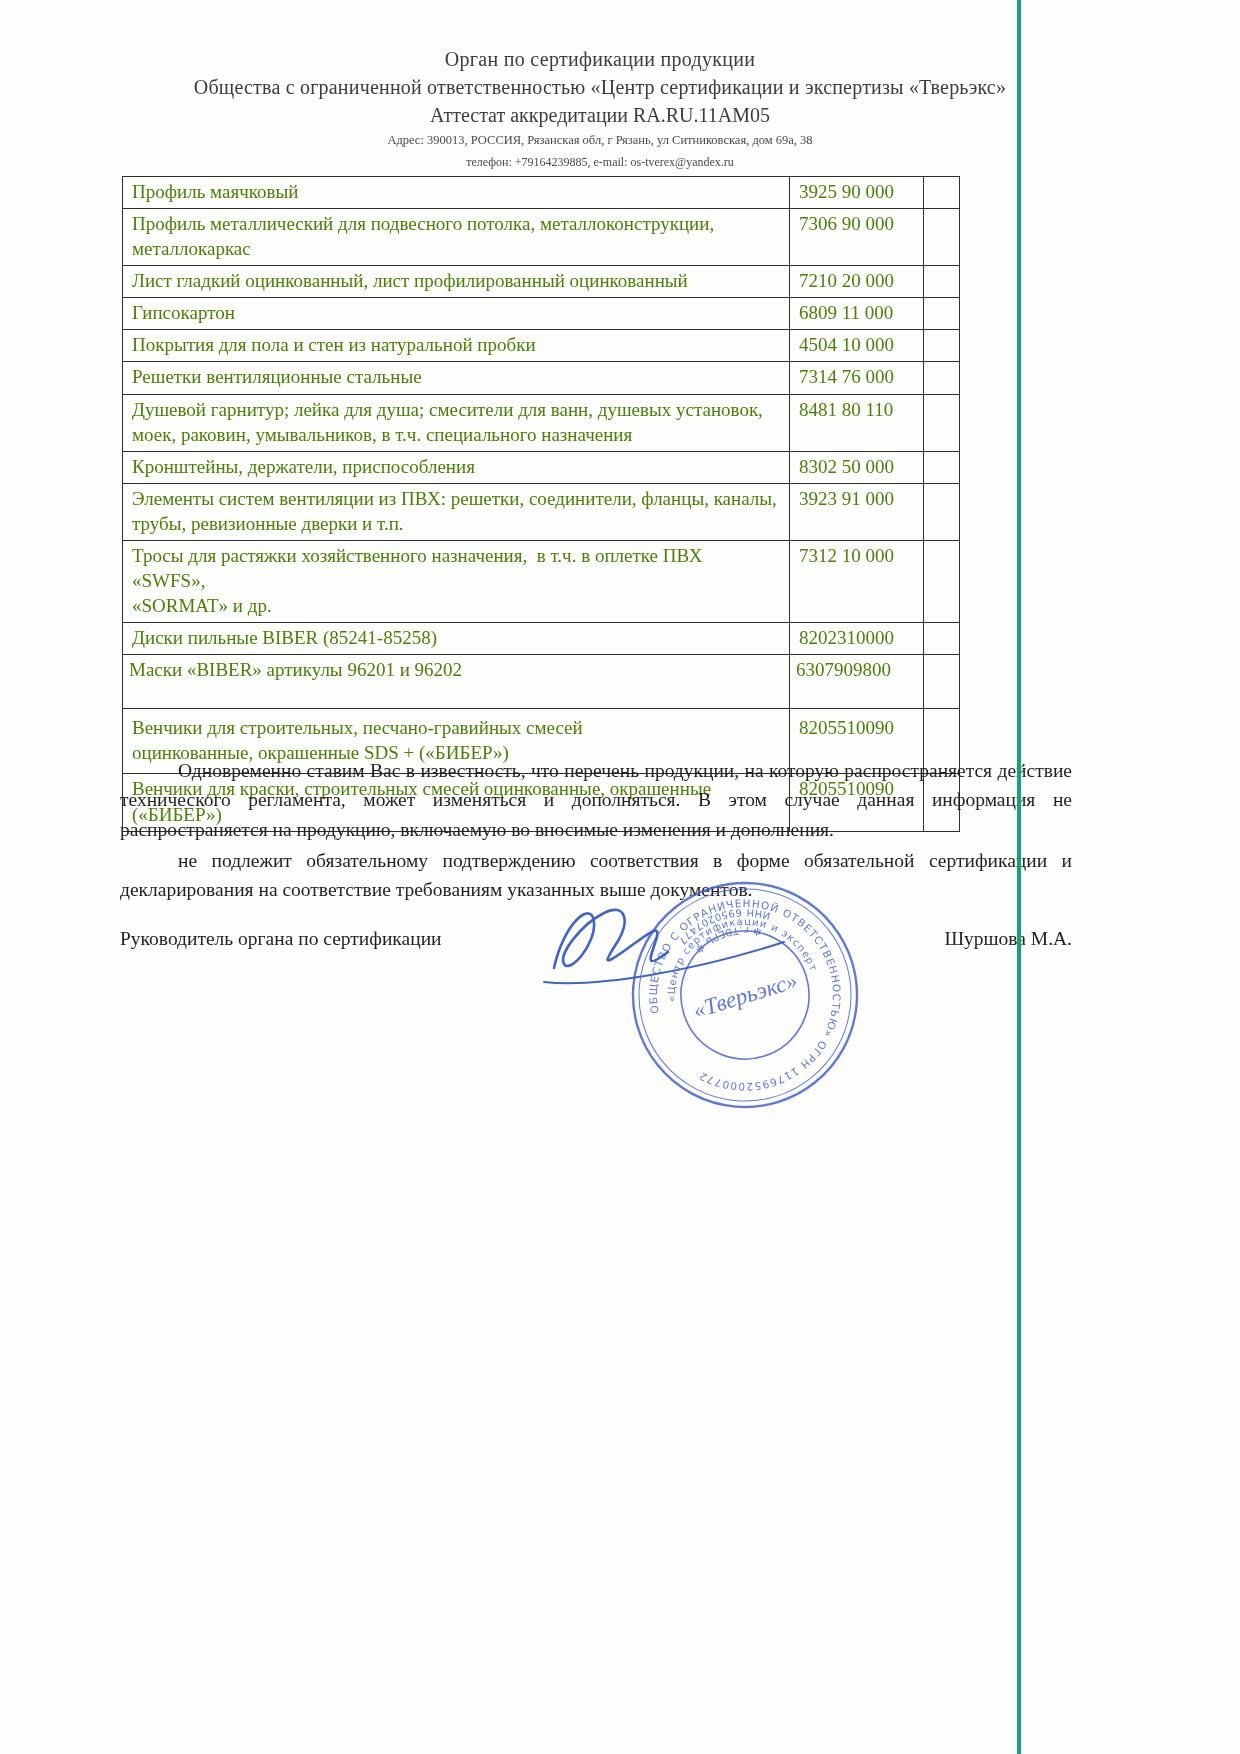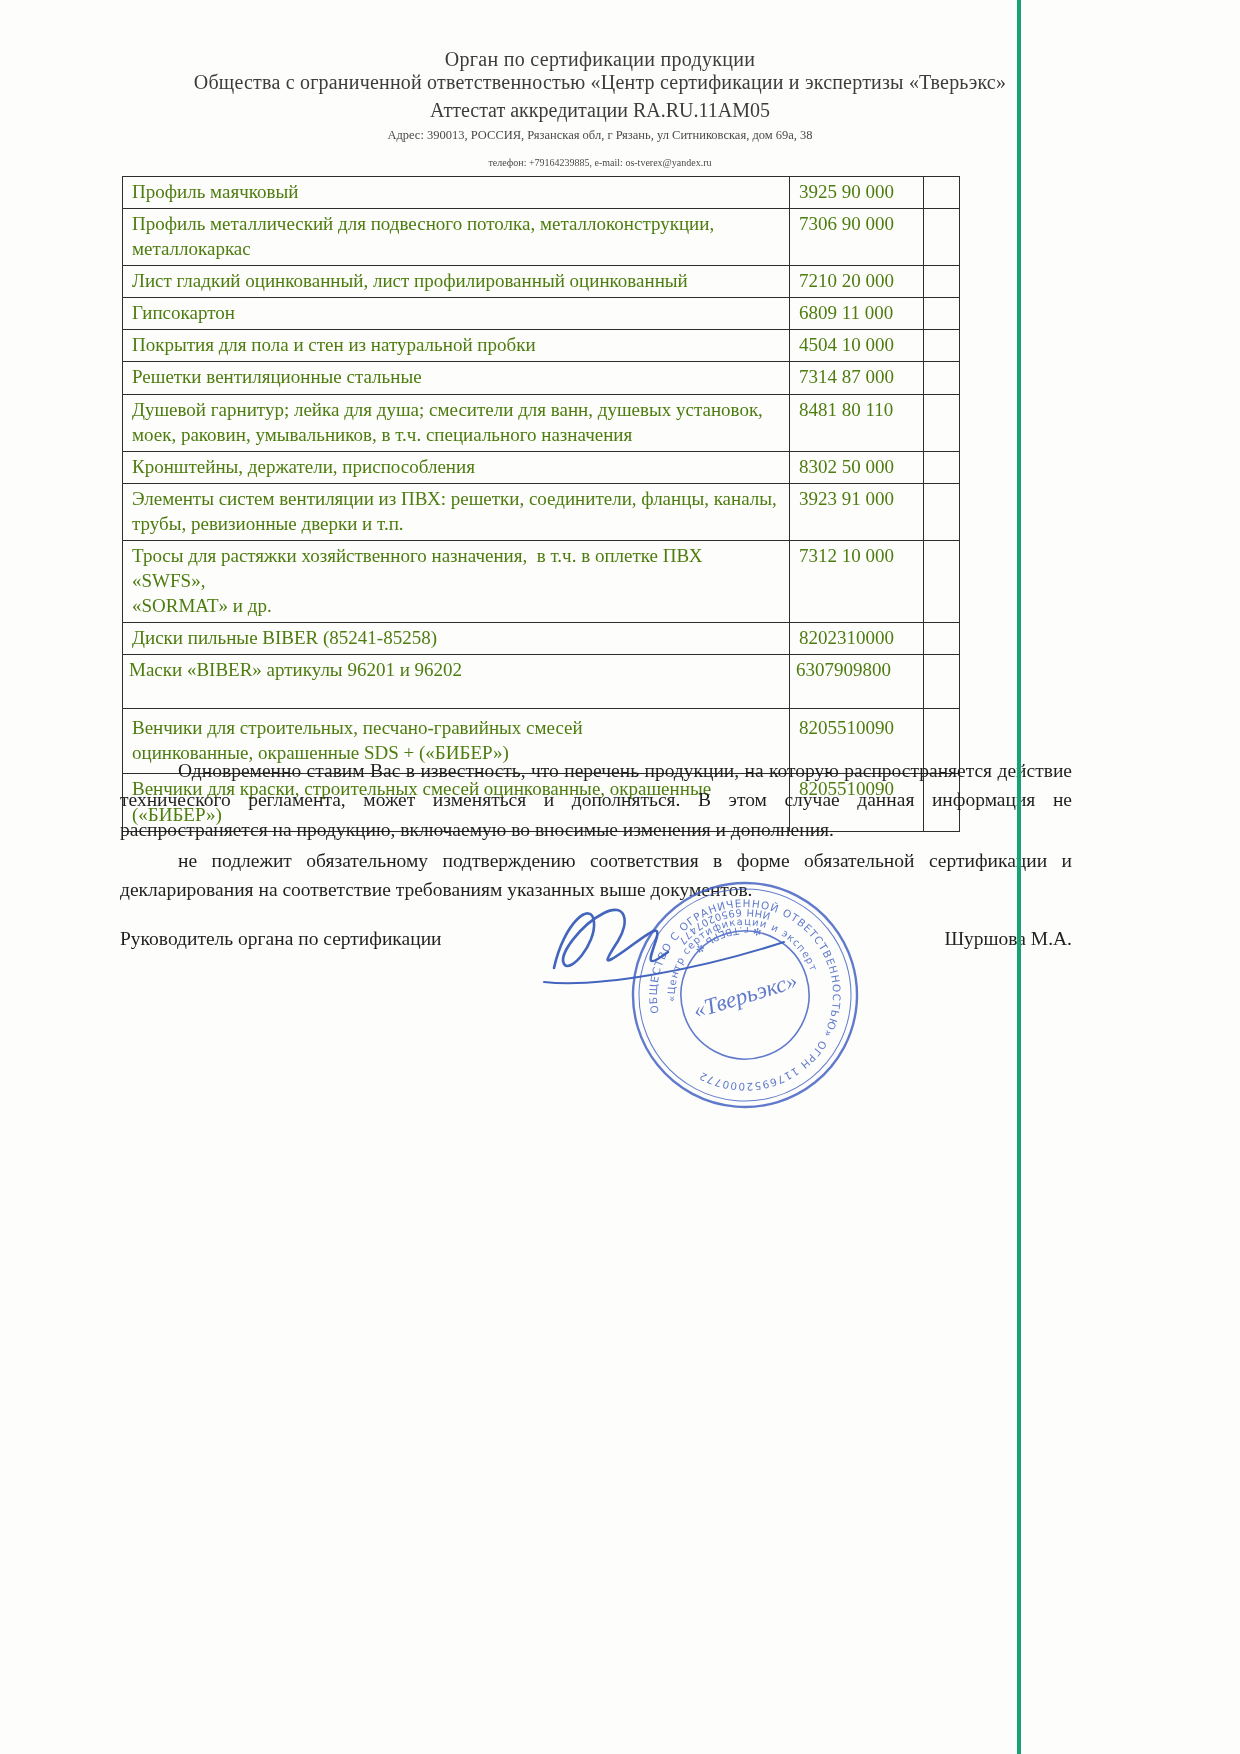--- a/index.html
+++ b/index.html
@@ -11,24 +11,24 @@
     font-family:"Liberation Serif","DejaVu Serif",serif;
     color:#242424;
     overflow:hidden;
   }
   
   .doc-header{
     position:absolute;top:48px;left:70px;right:110px;
     text-align:center;color:#3c3c3c;
   }
   .hdr-l1{font-size:20px;letter-spacing:.3px;text-align:center;}
-  .hdr-l2{font-size:20px;letter-spacing:.2px;}
+  .hdr-l2{font-size:20px;margin-top:5px;letter-spacing:.2px;}
   .hdr-l3{font-size:20px;margin-top:5px;text-align:center;}
   .hdr-l4{font-size:12.5px;margin-top:6px;color:#4a4a4a;}
-  .hdr-l5{font-size:10px;margin-top:14px;color:#4a4a4a;}
+  .hdr-l5{font-size:12px;margin-top:7px;color:#4a4a4a;}
   
   .product-table{
     position:absolute;top:176px;left:122px;
     width:838px;border-collapse:collapse;
     font-size:19px;line-height:1.32;color:#4d7c0f;
   }
   .product-table td{
     border:1.6px solid #2e2e2e;
     padding:2px 8px 4px 9px;
     vertical-align:top;
@@ -96,21 +96,21 @@
           <td class="cell-code">6809 11 000</td>
           <td class="cell-extra"></td>
         </tr>
         <tr>
           <td class="cell-name">Покрытия для пола и стен из натуральной пробки</td>
           <td class="cell-code">4504 10 000</td>
           <td class="cell-extra"></td>
         </tr>
         <tr>
           <td class="cell-name">Решетки вентиляционные стальные</td>
-          <td class="cell-code">7314 87 000</td>
+          <td class="cell-code">7314 76 000</td>
           <td class="cell-extra"></td>
         </tr>
         <tr>
           <td class="cell-name">Душевой гарнитур; лейка для душа; смесители для ванн, душевых установок,
 моек, раковин, умывальников, в т.ч. специального назначения</td>
           <td class="cell-code">8481 80 110</td>
           <td class="cell-extra"></td>
         </tr>
         <tr>
           <td class="cell-name">Кронштейны, держатели, приспособления</td>

